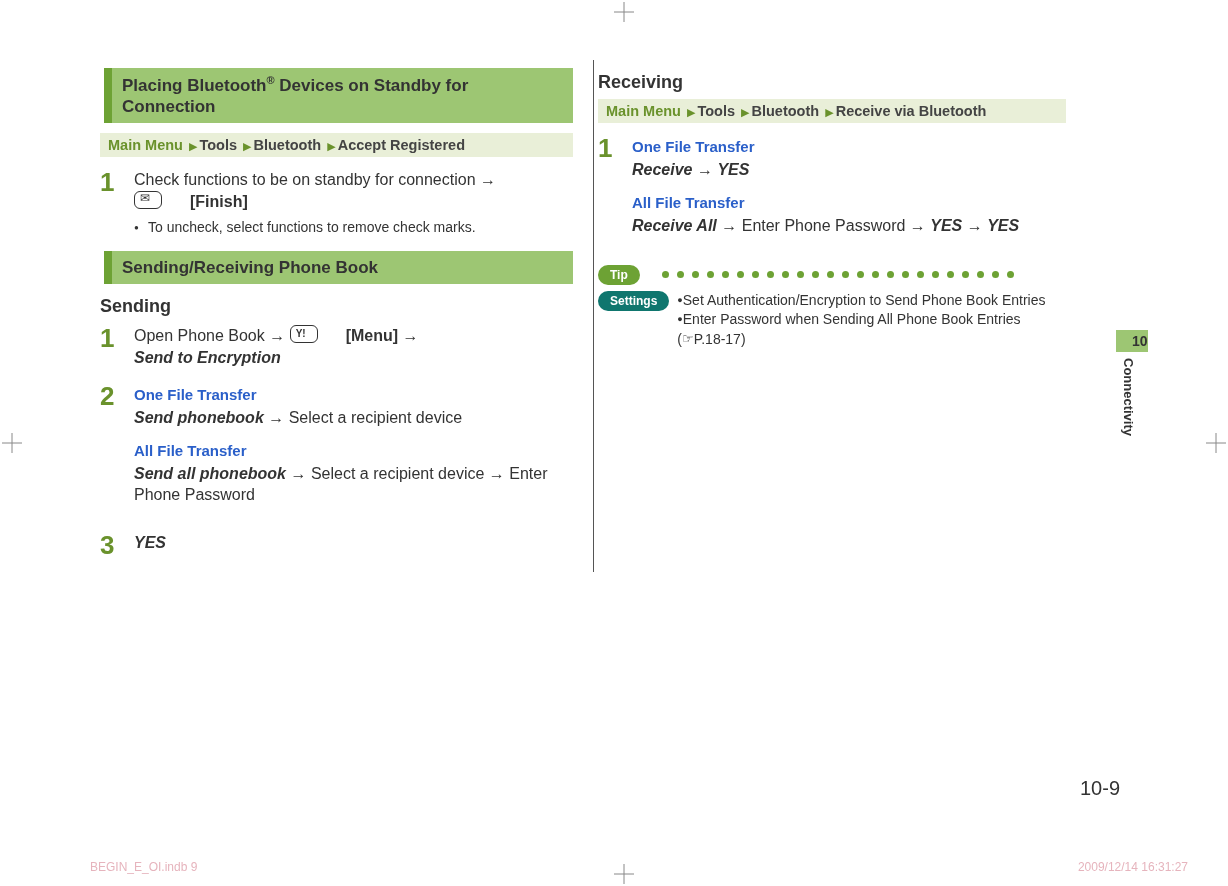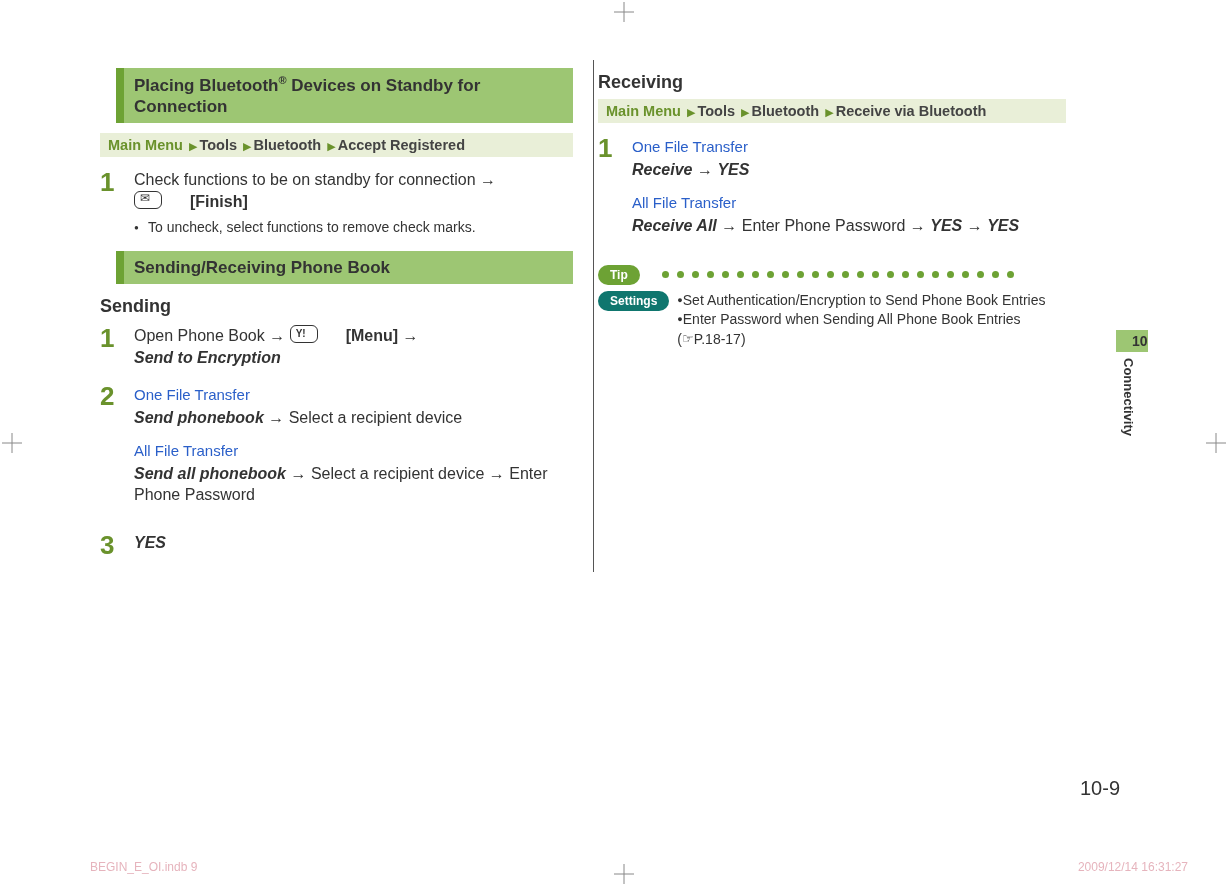--- a/index.html
+++ b/index.html
@@ -27,21 +27,21 @@
   }
   .col.right {
     border-left: 1px solid #555;
     padding-left: 4px;
     margin-left: 0;
   }
   .band {
     background: #9dc673;
     padding: 6px 10px;
     border-left: 8px solid #6da234;
-    margin: 8px 0 10px 16px;
+    margin: 8px 0 10px 4px;
   }
   .band-text {
     font-weight: bold;
     font-size: 17px;
     color: #333;
     line-height: 1.25;
   }
   .sup { font-size: 11px; vertical-align: super; }
   .crumb {
     background: #e9efd8;
@@ -107,21 +107,21 @@
     left: 0;
     top: 5px;
   }
   .subhead {
     font-size: 18px;
     font-weight: bold;
     margin: 12px 0 6px 0;
   }
   .opt-label {
     color: #2a5fc9;
-    font-weight: normal;
+    font-weight: bold;
     font-size: 15px;
     margin-bottom: 2px;
   }
   .action { font-style: italic; font-weight: bold; }
   .opt-block { margin: 2px 0 12px 0; }
   .pointer {
     display: inline-block;
     font-size: 13px;
     vertical-align: 1px;
   }

